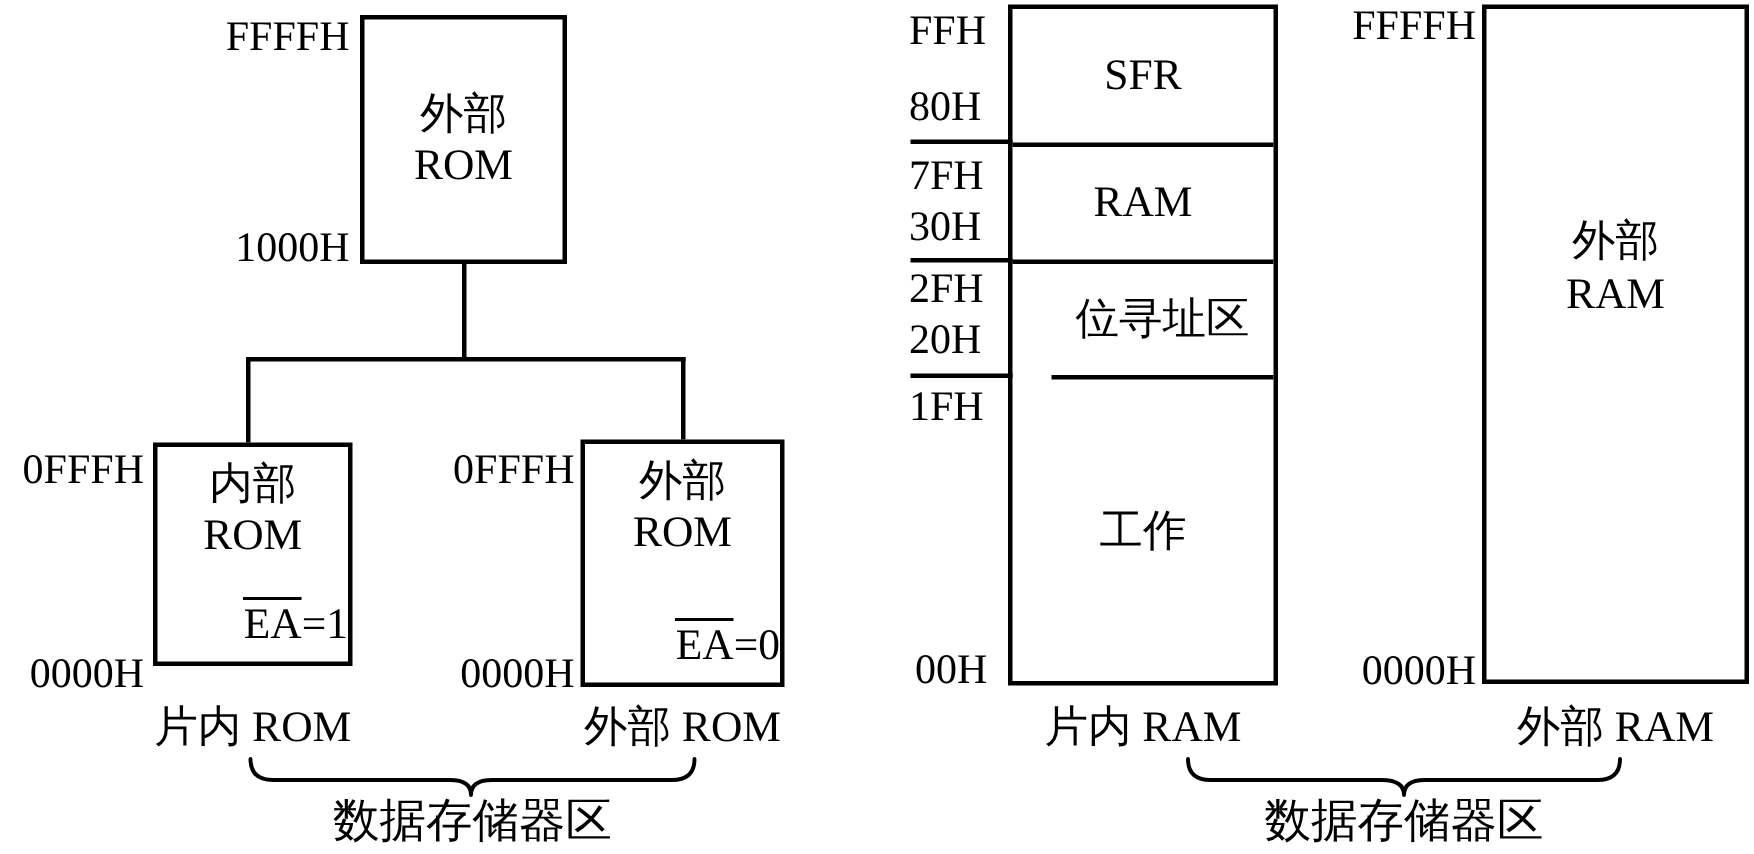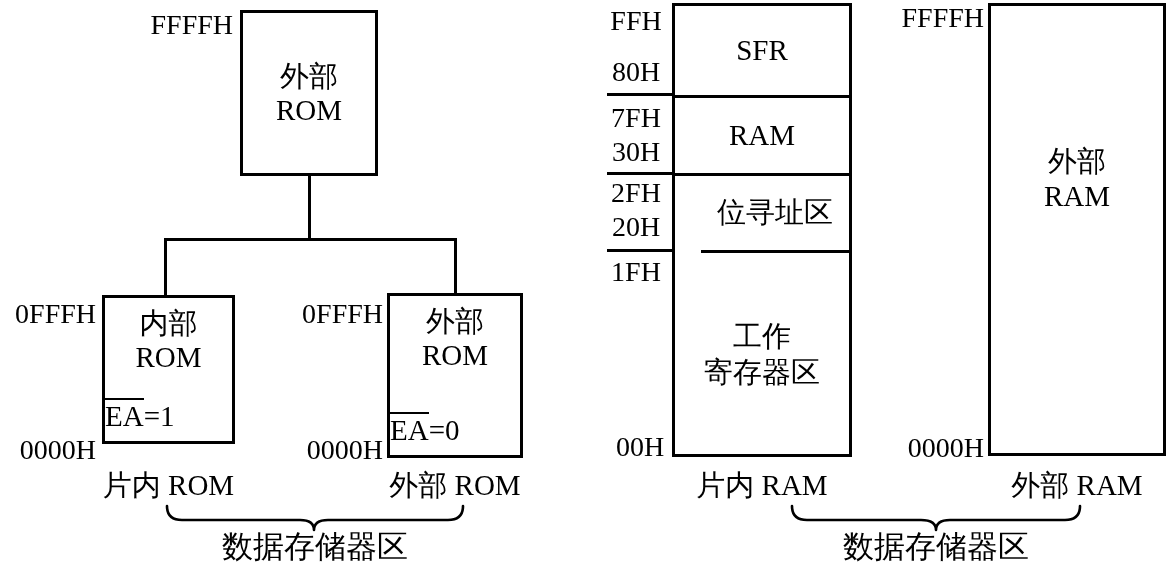--- a/index.html
+++ b/index.html
@@ -17,39 +17,39 @@
     box-sizing:border-box;
     background:#fff;
   }
   .line{position:absolute;background:#000;}
   .addr{
     position:absolute;
     font-size:28px;line-height:28px;
     text-align:right;
     white-space:nowrap;
   }
-  .addr-l{text-align:center;}
+  .addr-l{text-align:left;}
   .cjk{font-size:29px;line-height:34px;text-align:center;}
   .caption{
     position:absolute;
     font-size:29px;line-height:30px;
     text-align:center;white-space:nowrap;
   }
   .group-caption{
     position:absolute;
     font-size:31px;line-height:32px;
     text-align:center;white-space:nowrap;
   }
   .boxlabel{
     position:absolute;left:0;right:0;top:8px;
     text-align:center;font-size:29px;line-height:34px;
   }
   .ea-row{
     position:absolute;left:0;right:0;bottom:10px;
-    text-align:left;font-size:29px;line-height:30px;
+    text-align:right;font-size:29px;line-height:30px;
   }
   .ov{
     display:inline-block;
     border-top:2.5px solid #000;
     padding-top:3px;
     line-height:26px;
   }
   .seg{
     box-sizing:border-box;
     display:flex;align-items:center;justify-content:center;
@@ -69,20 +69,21 @@
 
 <div id="canvas">
 
   <div class="box" style="left:240px;top:10px;width:138px;height:166px;">
     <div class="centered-col">
       <div class="cjk">外部</div>
       <div class="cjk">ROM</div>
     </div>
   </div>
   <div class="addr" style="left:120px;top:11px;width:113px;">FFFFH</div>
+  <div class="addr" style="left:120px;top:152px;width:113px;">1000H</div>
 
   <div class="line" style="left:308px;top:176px;width:3px;height:64px;"></div>
   <div class="line" style="left:164px;top:238px;width:293px;height:3px;"></div>
   <div class="line" style="left:164px;top:238px;width:3px;height:59px;"></div>
   <div class="line" style="left:454px;top:238px;width:3px;height:57px;"></div>
 
   <div class="box" style="left:102px;top:295px;width:133px;height:149px;">
     <div class="boxlabel">
       <div>内部</div>
       <div>ROM</div>
@@ -115,21 +116,20 @@
       <span>SFR</span>
     </div>
     <div class="seg seg-border" style="height:78px;">
       <span>RAM</span>
     </div>
     <div class="seg seg-border" style="height:77px;margin-left:26px;">
       <span>位寻址区</span>
     </div>
     <div class="seg" style="height:201px;line-height:36px;">
       <span>工作</span>
-      <span>寄存器区</span>
     </div>
   </div>
 
   <div class="line" style="left:607px;top:93px;width:68px;height:3px;"></div>
   <div class="line" style="left:607px;top:172px;width:68px;height:3px;"></div>
   <div class="line" style="left:607px;top:249px;width:68px;height:3px;"></div>
 
   <div class="addr addr-l" style="left:606px;top:7px;width:60px;">FFH</div>
   <div class="addr addr-l" style="left:606px;top:58px;width:60px;">80H</div>
   <div class="addr addr-l" style="left:606px;top:104px;width:60px;">7FH</div>

